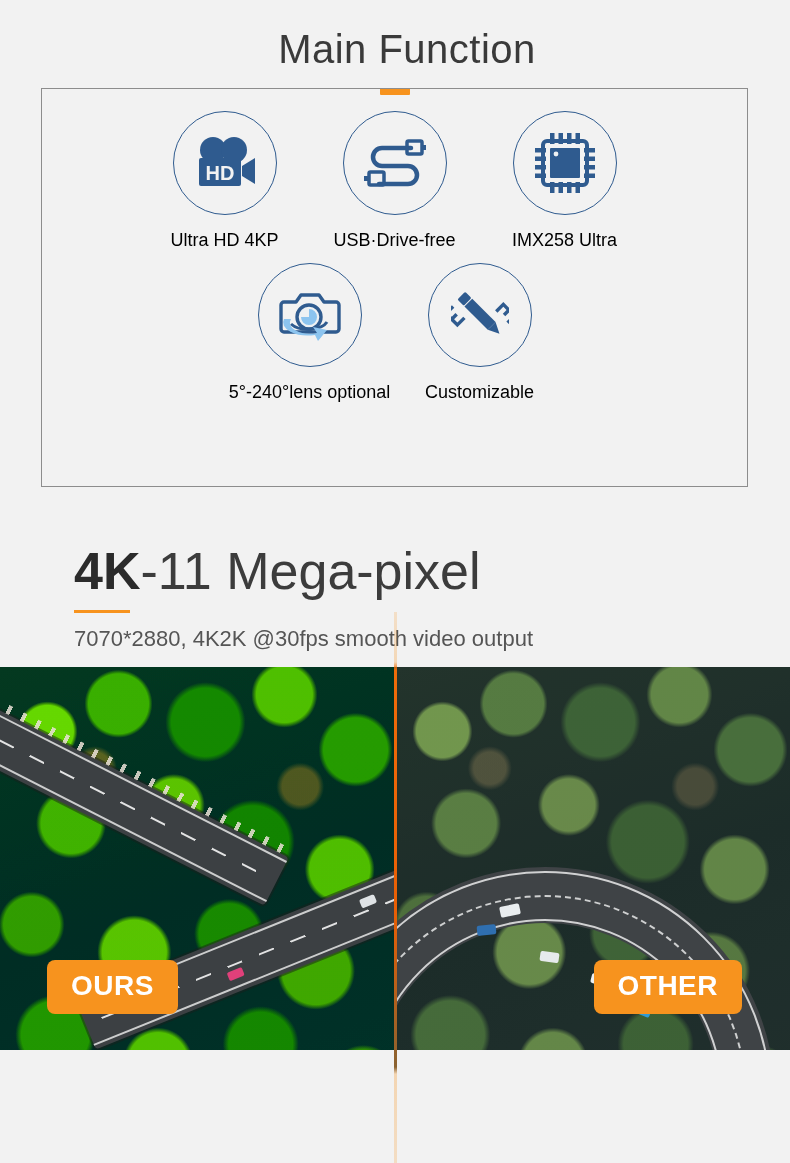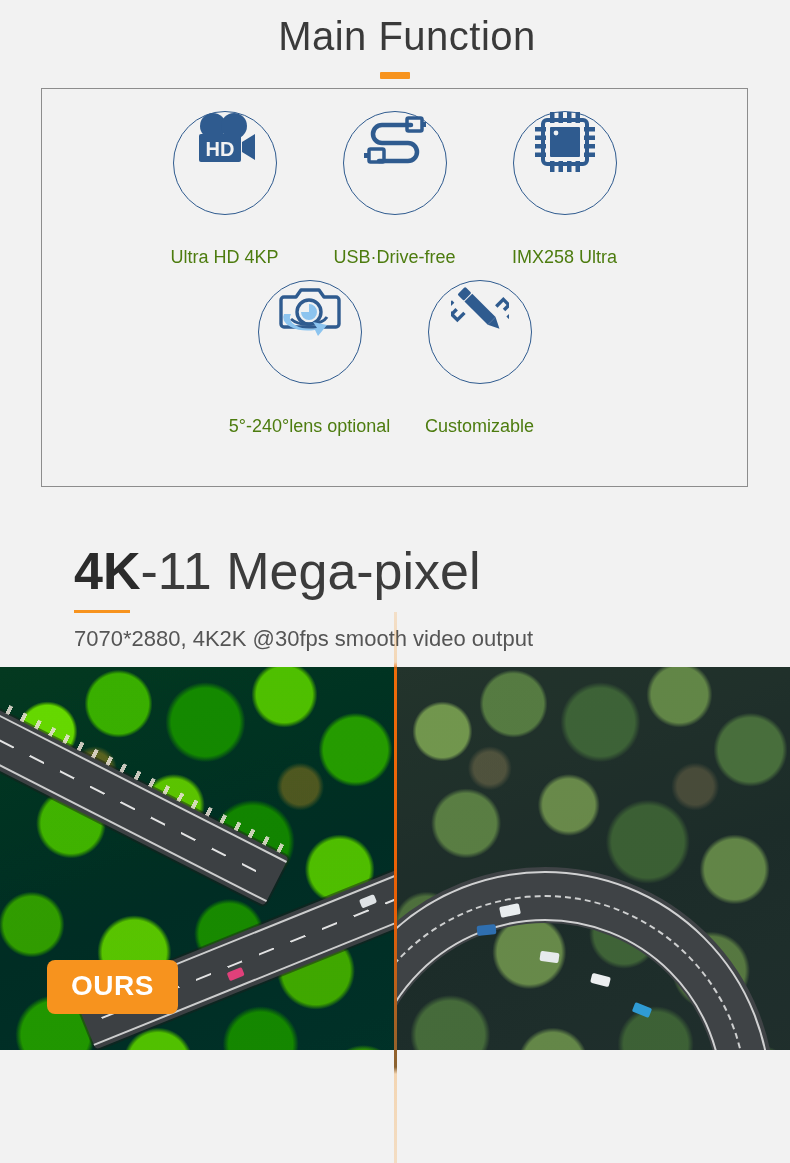--- a/index.html
+++ b/index.html
@@ -19,21 +19,21 @@
   .page-header {
     text-align: center;
     padding-top: 10px;
   }
   .page-title {
     font-size: 40px;
     font-weight: 400;
     color: #3a3a3a;
     letter-spacing: 0.5px;
     line-height: 52px;
-    margin: 0;
+    margin: 13px;
     padding-left: 24px;
   }
   .title-underline {
     width: 30px;
     height: 7px;
     background: #f7931e;
     margin: 10px auto 0 auto;
     border-radius: 1px;
   }
 
@@ -63,29 +63,30 @@
     width: 170px;
   }
   .feature-row.row-2 .feature-item { width: 170px; }
 
   .icon-circle {
     width: 104px;
     height: 104px;
     border-radius: 50%;
     border: 1.5px solid #2f5b8f;
     display: flex;
+    align-items: center;
     justify-content: center;
     box-sizing: border-box;
   }
   .icon-circle svg { display: block; }
 
   .feature-label {
-    margin-top: 31px;
+    margin-top: 14px;
     font-size: 18px;
-    color: #4d7c0f;
+    color: #000000;
     white-space: nowrap;
     line-height: 22px;
   }
 
   
   .headline-block {
     position: absolute;
     left: 74px;
     top: 540px;
   }
@@ -421,15 +422,16 @@
     <div class="road-curve-edge-i"></div>
     <div class="road-curve-line"></div>
     <div class="car" style="left:105px;top:238px;background:#e9edef;width:20px;height:11px;transform:rotate(-12deg);"></div>
     <div class="car" style="left:82px;top:258px;background:#2f6fb0;width:19px;height:10px;transform:rotate(-6deg);"></div>
     <div class="car" style="left:145px;top:285px;background:#e6eaec;width:19px;height:10px;transform:rotate(8deg);"></div>
     <div class="car" style="left:196px;top:308px;background:#eceff0;width:19px;height:10px;transform:rotate(14deg);"></div>
     <div class="car" style="left:238px;top:338px;background:#2f9bd4;width:18px;height:10px;transform:rotate(22deg);"></div>
   </div>
 
   <div class="tag tag-ours">OURS</div>
+  <div class="tag tag-other">OTHER</div>
 </div>
 
 <div class="divider-line"></div>
 
 </body></html>

